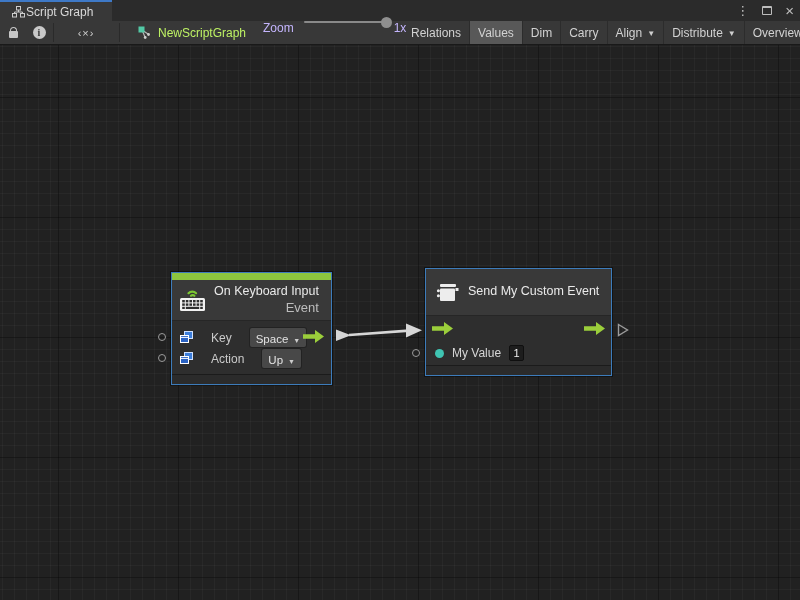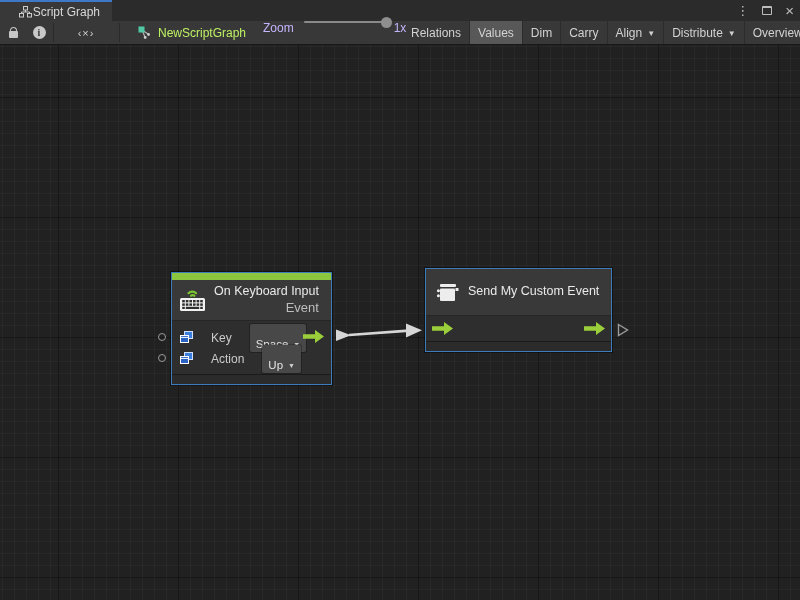--- a/index.html
+++ b/index.html
@@ -4,21 +4,21 @@
 <style>
   * { margin:0; padding:0; box-sizing:border-box; }
   html,body { width:800px; height:600px; overflow:hidden; background:#222;
     font-family:"Liberation Sans","DejaVu Sans",sans-serif; -webkit-font-smoothing:antialiased; }
   .app { position:relative; width:800px; height:600px; background:#2b2b2b; }
 
   
   .tabstrip { position:absolute; left:0; top:0; width:800px; height:21px; background:#2b2b2b; }
   .tab { position:absolute; left:0; top:0; height:21px; min-width:112px; background:#383838;
     border-top:2px solid #3e79c7; display:flex; align-items:center; gap:1px; padding:0 12px 0 12px;
-    color:#d9d9d9; font-size:12px;justify-content:flex-end; }
+    color:#d9d9d9; font-size:12px; }
   .win-controls { position:absolute; right:6px; top:0; height:21px; display:flex; align-items:center; gap:13px; color:#bdbdbd; }
   .win-controls .glyph { font-size:13px; line-height:21px; cursor:default; }
   .maxbox { width:10px; height:9px; border:1.5px solid #bdbdbd; border-top-width:2.5px; border-radius:1px; }
 
   
   .toolbar { position:absolute; left:0; top:21px; width:800px; height:24px; background:#383838;
     border-bottom:1px solid #191919; color:#d2d2d2; font-size:12px; }
   .toolbar .tbtn { position:absolute; top:0; height:23px; display:flex; align-items:center; justify-content:center; }
   .sep { position:absolute; top:2px; height:19px; width:1px; background:#2a2a2a; }
   .lock-btn { left:0; width:26px; } .info-btn { left:26px; width:26px; } .code-btn { left:56px; width:60px; color:#cfcfcf; font-size:11px; letter-spacing:1px; }
@@ -51,21 +51,21 @@
   .node { position:absolute; border:1px solid #3d7cbb; background:#2e2e2e;
     box-shadow:0 0 0 1px rgba(0,0,0,0.45); color:#e6e6e6; }
   .node-accent { height:7px; background:#8cc63e; }
   .node-header { background:#393939; display:flex; align-items:center; gap:8px; padding:4px 10px 5px 7px; border-bottom:1px solid #262626; }
   .node-title { font-size:12.5px; color:#eaeaea; line-height:1.25; }
   .node-subtitle { font-size:13px; color:#bdbdbd; line-height:1.2; }
   .node-body { background:#2e2e2e; }
   .node-footer { height:10px; background:#2b2b2b; border-top:1px solid #1b1b1b; }
   .prow { position:relative; height:21px; display:flex; align-items:center; gap:18px; padding-left:8px; font-size:12px; color:#cacaca; }
   .dropdown { display:inline-flex; align-items:center; gap:5px; background:#484848; border-radius:2px;
-    padding:14px 6px 2px 6px; color:#e2e2e2; font-size:11.5px; box-shadow:0 0 0 1px rgba(0,0,0,0.25); }
+    padding:5px 6px 2px 6px; color:#e2e2e2; font-size:11.5px; box-shadow:0 0 0 1px rgba(0,0,0,0.25); }
   .dropdown .caret { font-size:7px; color:#cccccc; }
   .green-arrow { display:inline-block; }
   .flow-out-1 { position:absolute; right:7px; top:3px; }
   .port-circle { position:absolute; left:-14px; width:8px; height:8px; border:1.2px solid #9b9b9b; border-radius:50%; }
   .teal-dot { width:9px; height:9px; border-radius:50%; background:#3fc4b2; flex:0 0 auto; }
   .value-input { width:15px; height:16px; background:#1d1d1d; border:1px solid #0f0f0f; border-radius:2px;
     color:#efefef; font-size:11px; display:flex; align-items:center; justify-content:center; }
   .node2-flow { position:relative; height:25px; }
   .node2-value { position:relative; height:24px; display:flex; align-items:center; gap:8px; padding-left:9px; font-size:12px; color:#d6d6d6; }
   .tri-out { position:absolute; }
@@ -234,20 +234,26 @@
       </div>
       <div class="node-body">
         <div class="node2-flow">
           <svg class="green-arrow" style="position:absolute; left:6px; top:6px;" width="21" height="13" viewBox="0 0 21 13">
             <path d="M0 4.2 h12 V0 l9 6.5 -9 6.5 V8.8 H0 z" fill="#9bce3b"></path>
           </svg>
           <svg class="green-arrow" style="position:absolute; right:6px; top:6px;" width="21" height="13" viewBox="0 0 21 13">
             <path d="M0 4.2 h12 V0 l9 6.5 -9 6.5 V8.8 H0 z" fill="#9bce3b"></path>
           </svg>
         </div>
+        <div class="node2-value">
+          <span class="port-circle" style="top:8px;"></span>
+          <span class="teal-dot"></span>
+          <span>My Value</span>
+          <span class="value-input">1</span>
+        </div>
       </div>
       <div class="node-footer"></div>
     </div>
 
     <svg class="tri-out" style="left:617px; top:278px;" width="12" height="14" viewBox="0 0 12 14">
       <path d="M1.5 1.5 L10.5 7 L1.5 12.5 Z" fill="none" stroke="#9b9b9b" stroke-width="1.4"></path>
     </svg>
 
   </div>
 </div>

